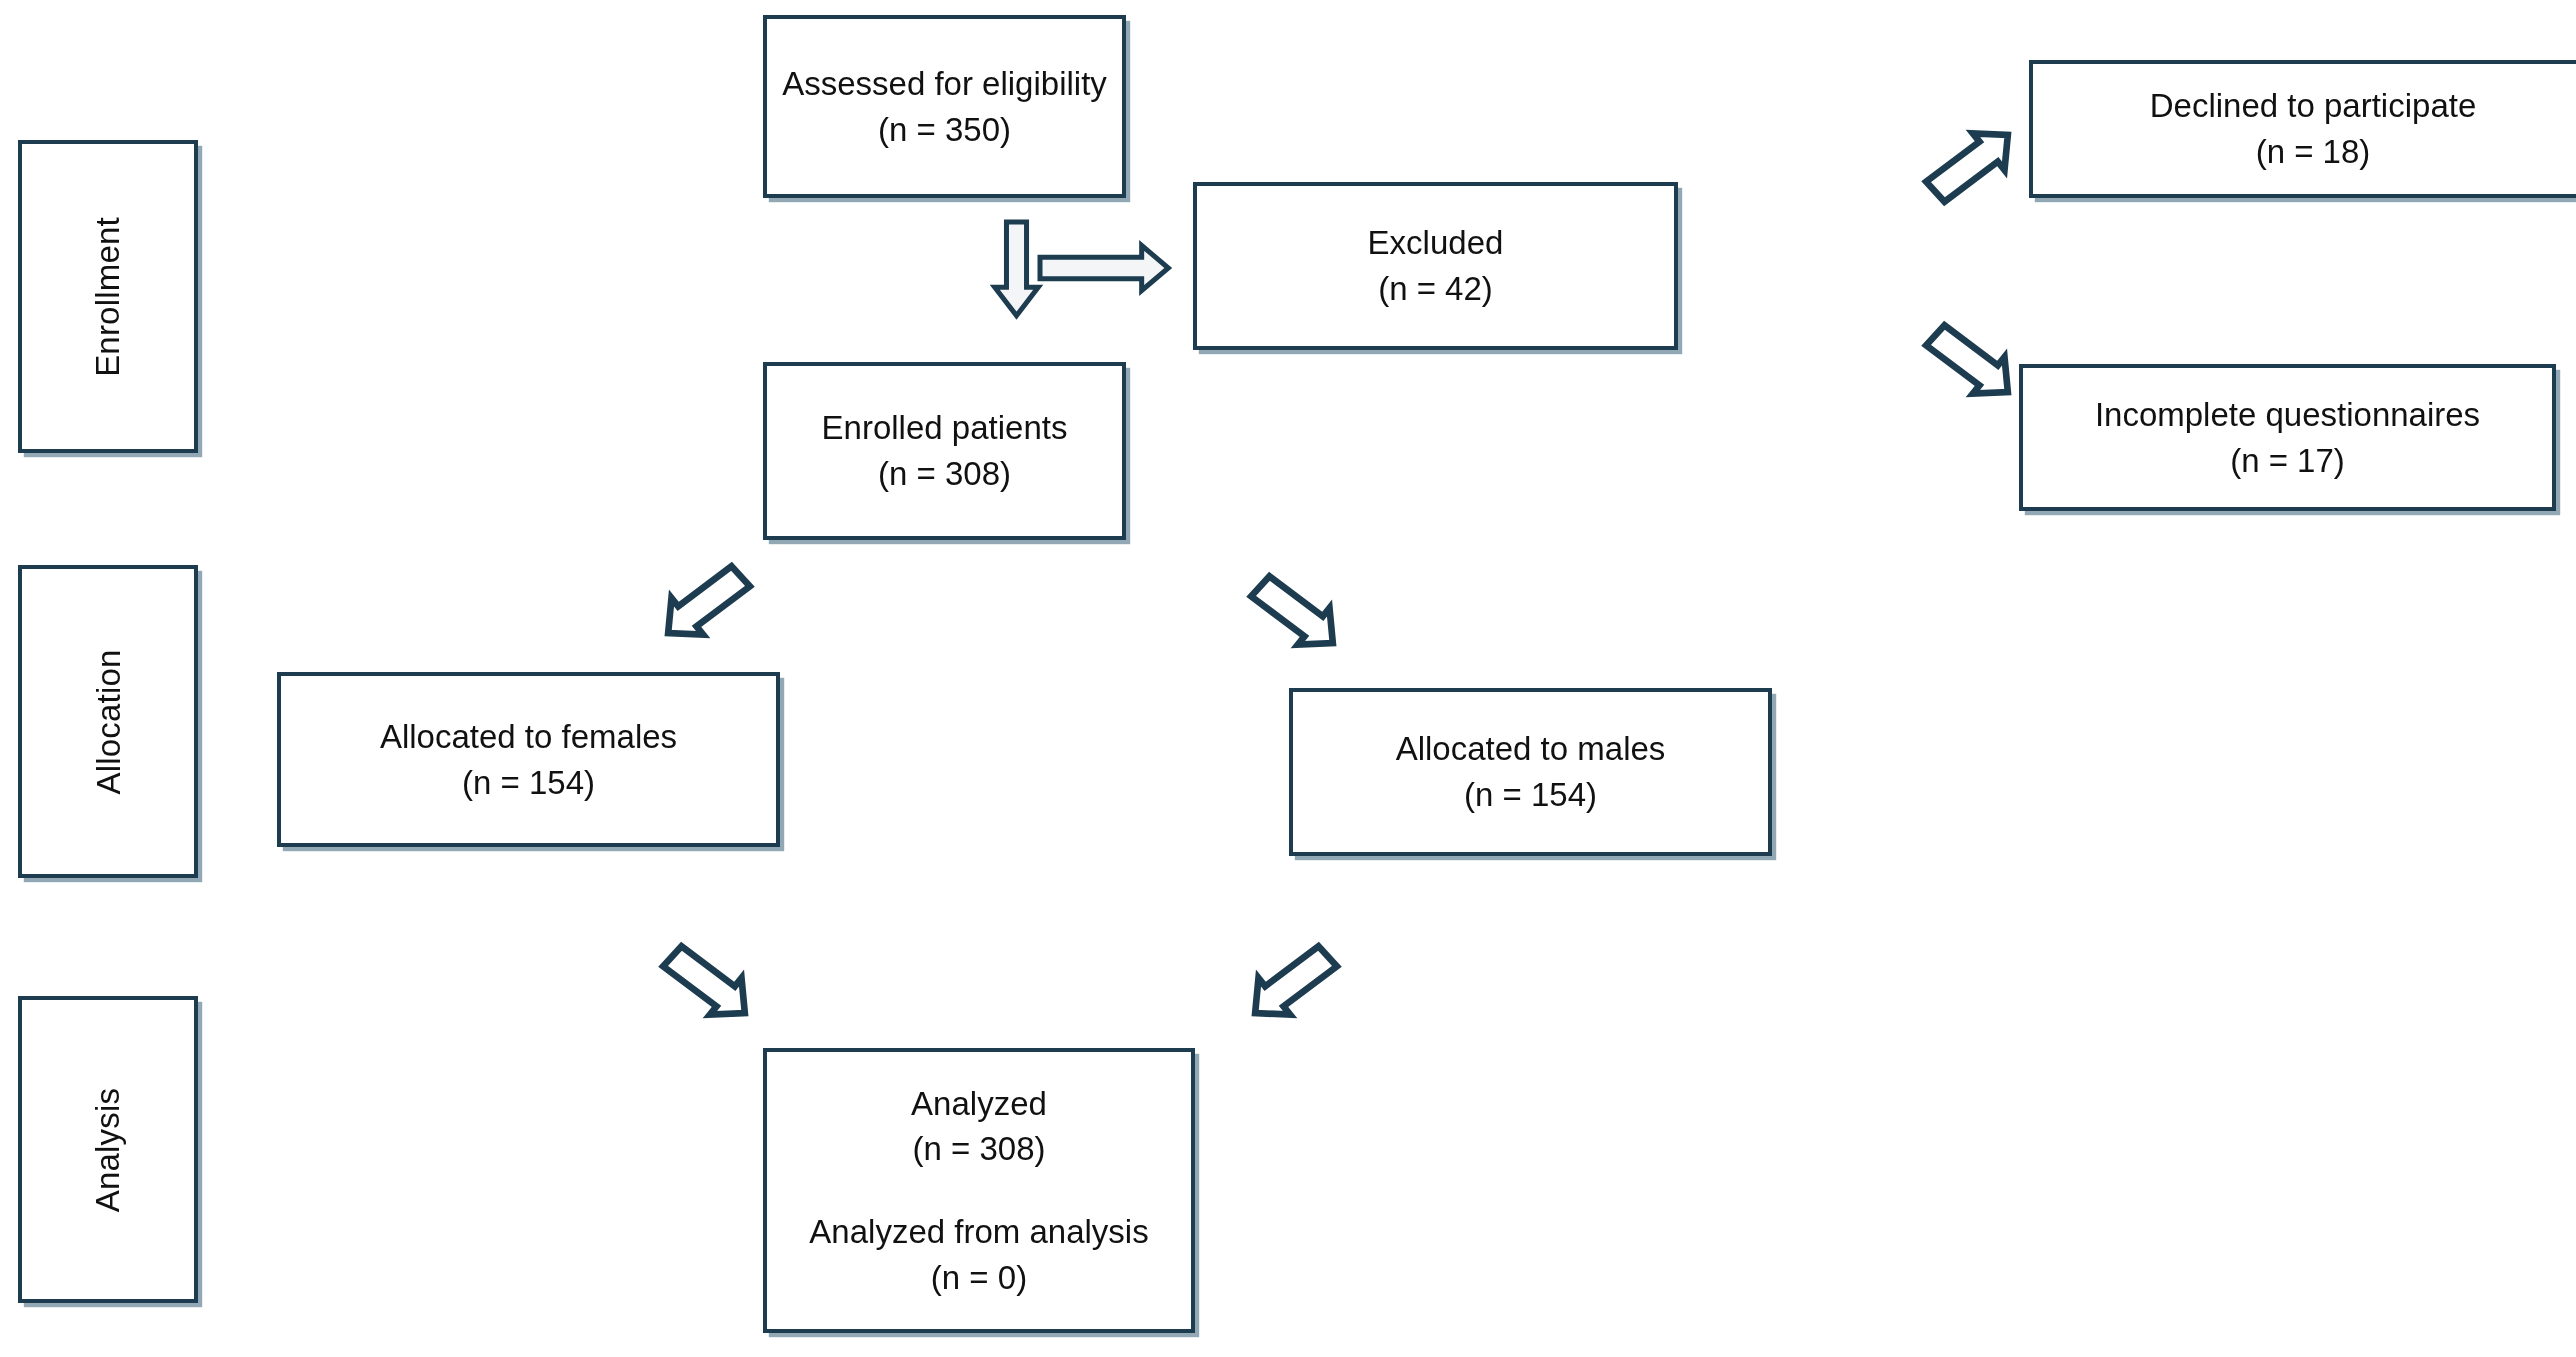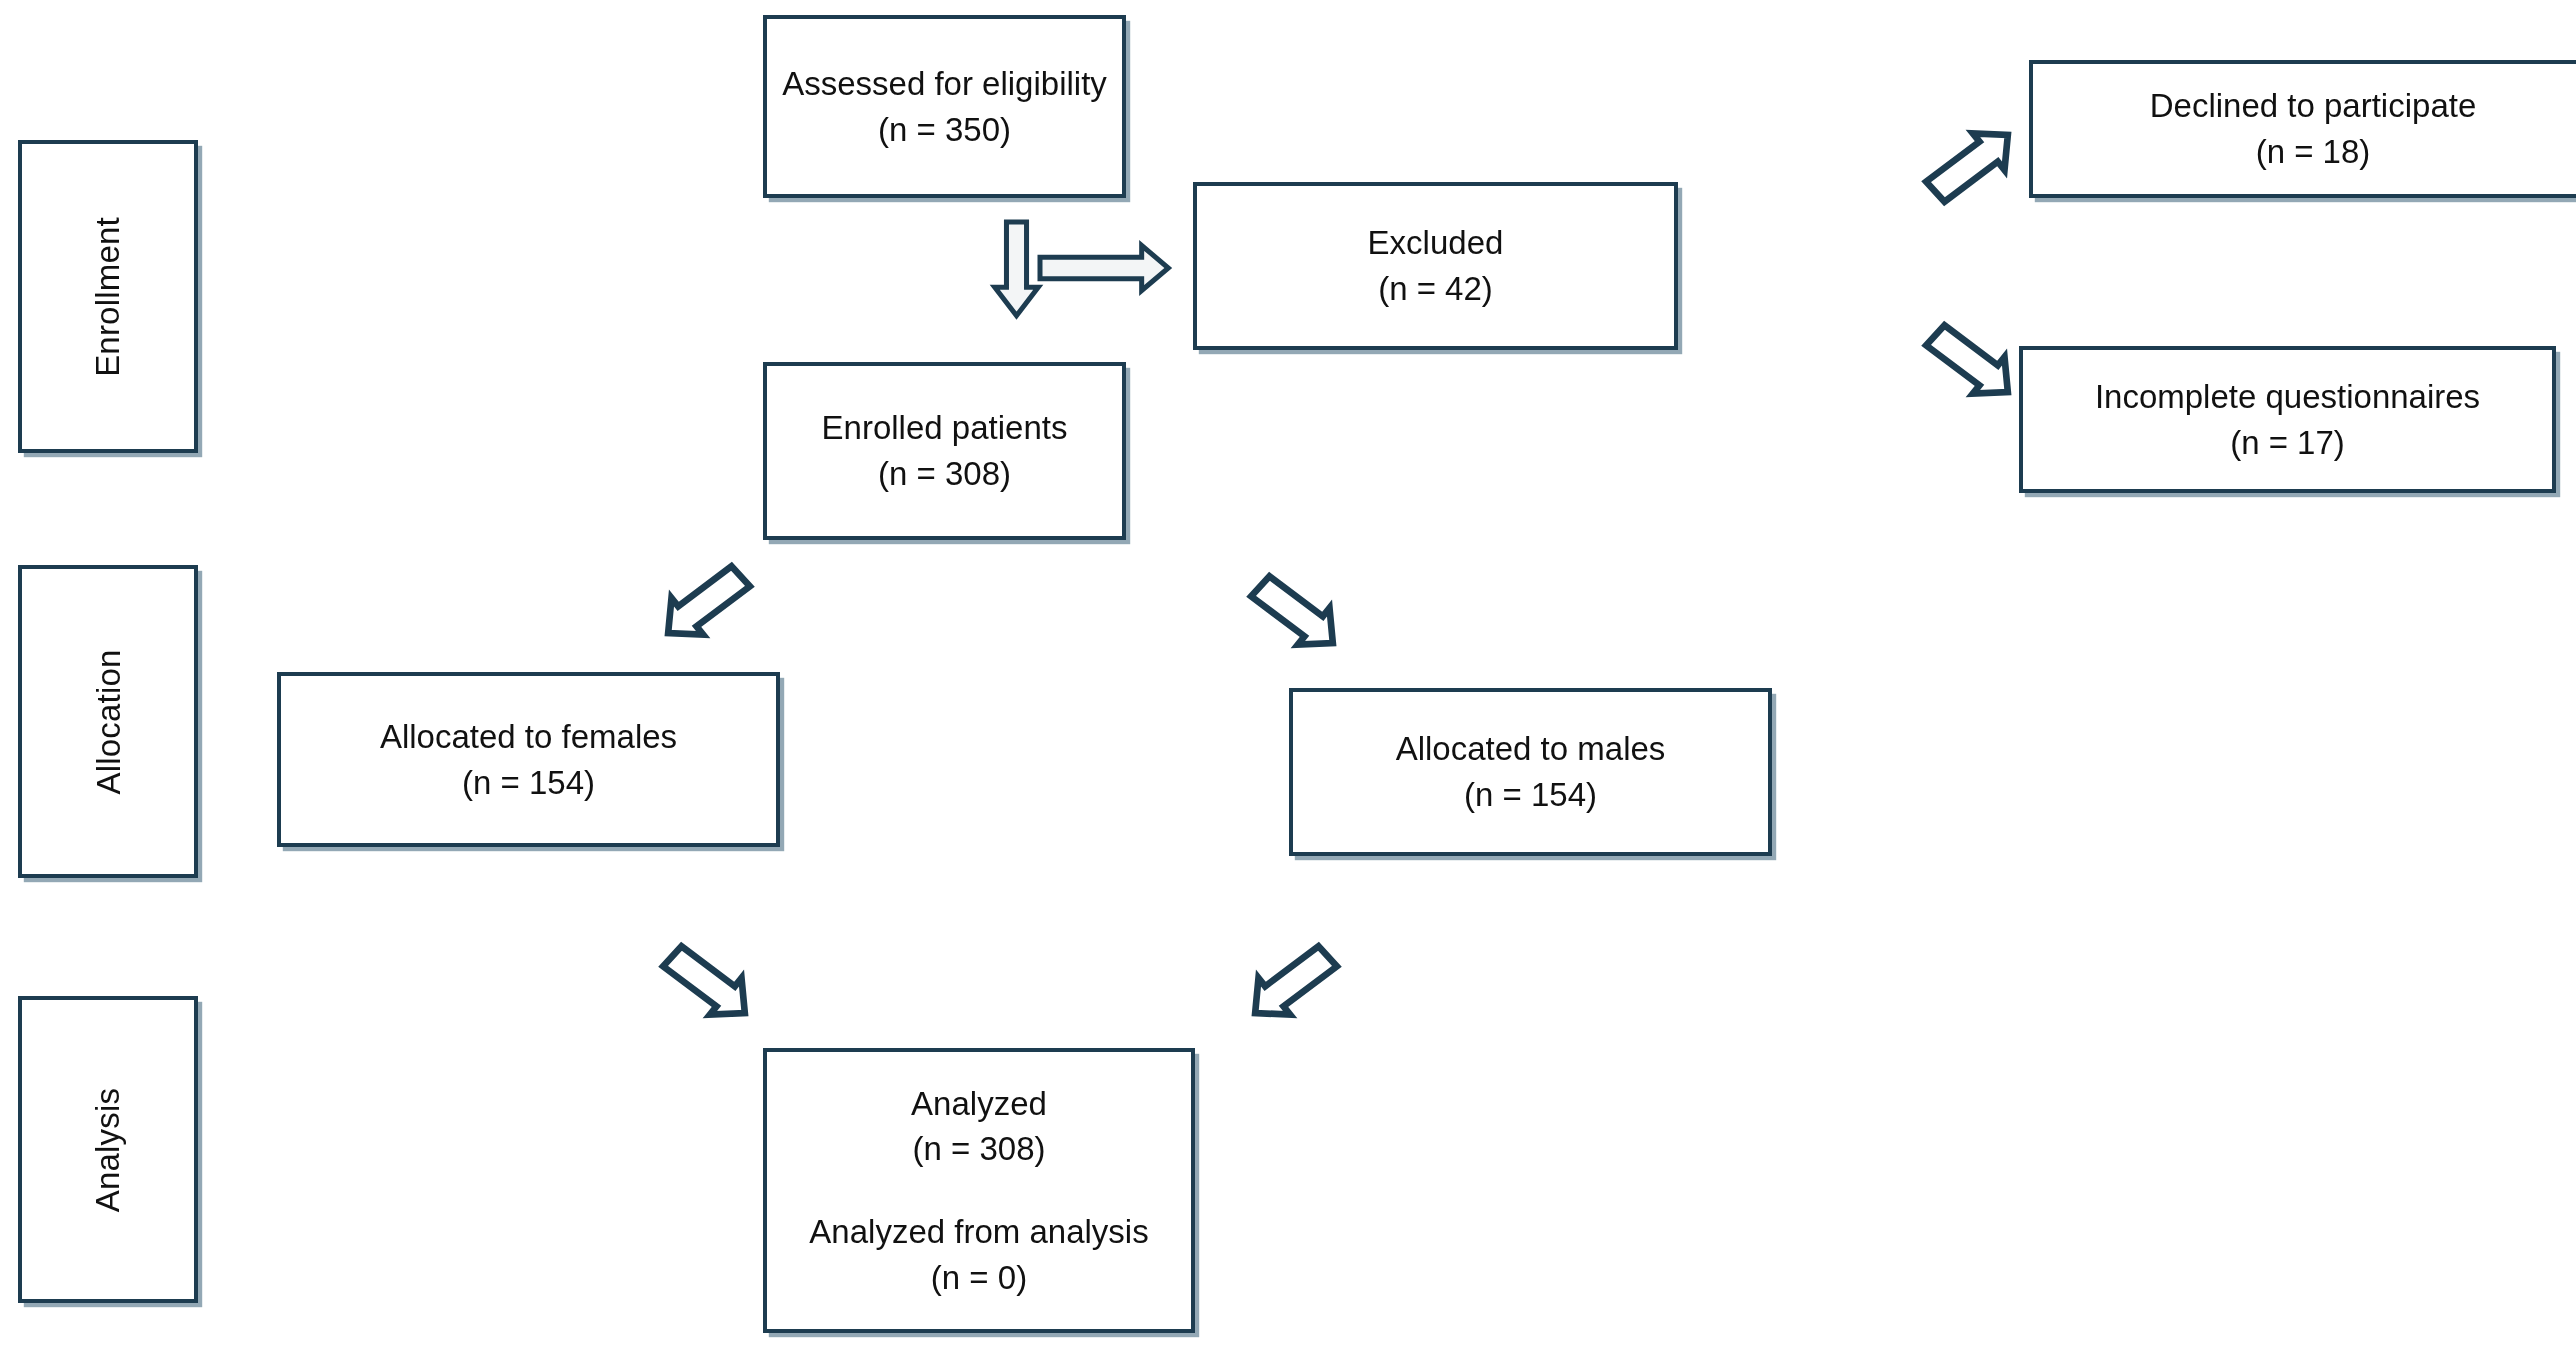--- a/index.html
+++ b/index.html
@@ -83,21 +83,21 @@
   <div class="box" style="left:1161px; top:182px; width:485px; height:168px;margin-left:32px;">
     <span class="line">Excluded</span>
     <span class="line">(n = 42)</span>
   </div>
 
   <div class="box" style="left:2029px; top:60px; width:568px; height:138px;">
     <span class="line">Declined to participate</span>
     <span class="line">(n = 18)</span>
   </div>
 
-  <div class="box" style="left:2019px; top:346px; width:537px; height:147px;">
+  <div class="box" style="left:2019px; top:364px; width:537px; height:147px;">
     <span class="line">Incomplete questionnaires</span>
     <span class="line">(n = 17)</span>
   </div>
 
   <div class="box" style="left:763px; top:362px; width:363px; height:178px;">
     <span class="line">Enrolled patients</span>
     <span class="line">(n = 308)</span>
   </div>
 
   <div class="box" style="left:277px; top:672px; width:503px; height:175px;">

